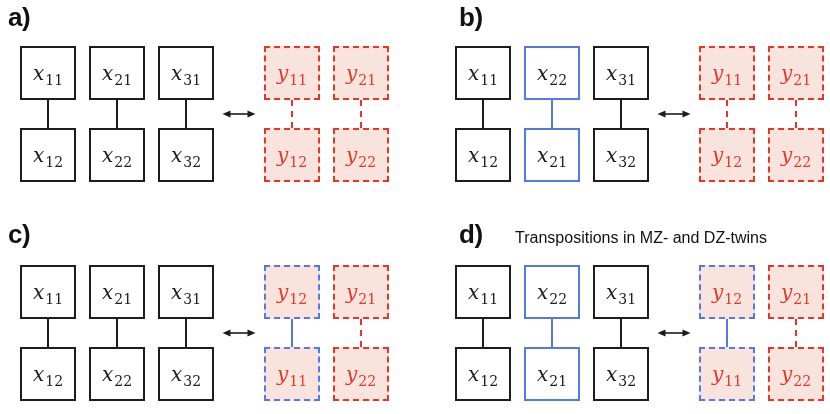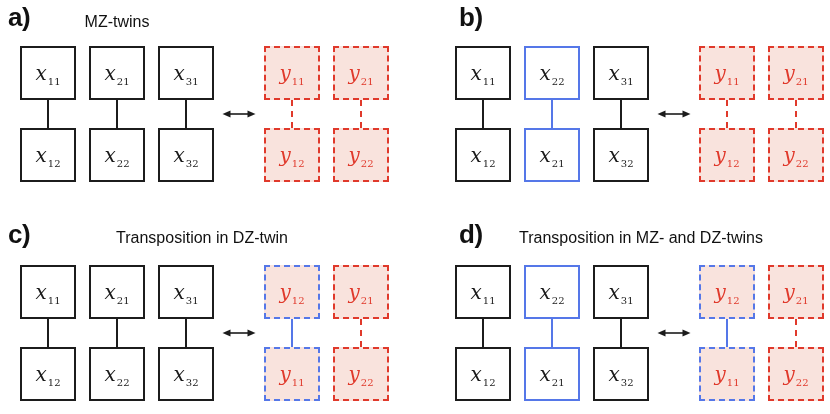--- a/index.html
+++ b/index.html
@@ -38,33 +38,32 @@
   .box.dashed-red  { border:2px dashed var(--red);  background:var(--pink); color:var(--red); }
   .box.dashed-blue { border:2px dashed var(--blue); background:var(--pink); color:var(--red); }
 
   .link { height:28px; width:0; margin:0 auto; }
   .link.solid-black { border-left:2px solid var(--black); }
   .link.solid-blue  { border-left:2px solid var(--blue); }
   .link.dashed-red  { border-left:2px dashed var(--red); }
 
   .mlabel { white-space:nowrap; }
   .mvar { font-family:"DejaVu Serif", serif; font-style:italic; font-size:20px; }
-  .msub { font-family:"DejaVu Serif", serif; font-size:10px; position:relative;
+  .msub { font-family:"DejaVu Serif", serif; font-size:14px; position:relative;
           top:5px; margin-left:1px; }
 
   .arrow { margin:0 8px; display:flex; align-items:center; }
 </style>
 </head>
 <body>
 
 <div class="page">
 
   <div class="panel pleft ptop">
     <div class="panel-label">a)</div>
-    <div class="panel-title title-x">MZ-twins</div>
     <div class="content">
       <div class="group">
         <div class="col">
           <div class="box solid-black">
               <span class="mlabel"><span class="mvar">x</span><span class="msub">11</span></span>
             </div>
           <div class="link solid-black"></div>
           <div class="box solid-black">
               <span class="mlabel"><span class="mvar">x</span><span class="msub">12</span></span>
             </div>
@@ -175,21 +174,20 @@
           <div class="box dashed-red">
               <span class="mlabel"><span class="mvar">y</span><span class="msub">22</span></span>
             </div>
         </div>
       </div>
     </div>
   </div>
 
   <div class="panel pleft pbottom">
     <div class="panel-label">c)</div>
-    <div class="panel-title title-full">Transposition in DZ-twin</div>
     <div class="content">
       <div class="group">
         <div class="col">
           <div class="box solid-black">
               <span class="mlabel"><span class="mvar">x</span><span class="msub">11</span></span>
             </div>
           <div class="link solid-black"></div>
           <div class="box solid-black">
               <span class="mlabel"><span class="mvar">x</span><span class="msub">12</span></span>
             </div>
@@ -238,21 +236,21 @@
           <div class="box dashed-red">
               <span class="mlabel"><span class="mvar">y</span><span class="msub">22</span></span>
             </div>
         </div>
       </div>
     </div>
   </div>
 
   <div class="panel pright pbottom">
     <div class="panel-label">d)</div>
-    <div class="panel-title title-full">Transposition in MZ- and DZ-twins</div>
+    <div class="panel-title title-full">Transpositions in MZ- and DZ-twins</div>
     <div class="content">
       <div class="group">
         <div class="col">
           <div class="box solid-black">
               <span class="mlabel"><span class="mvar">x</span><span class="msub">11</span></span>
             </div>
           <div class="link solid-black"></div>
           <div class="box solid-black">
               <span class="mlabel"><span class="mvar">x</span><span class="msub">12</span></span>
             </div>

